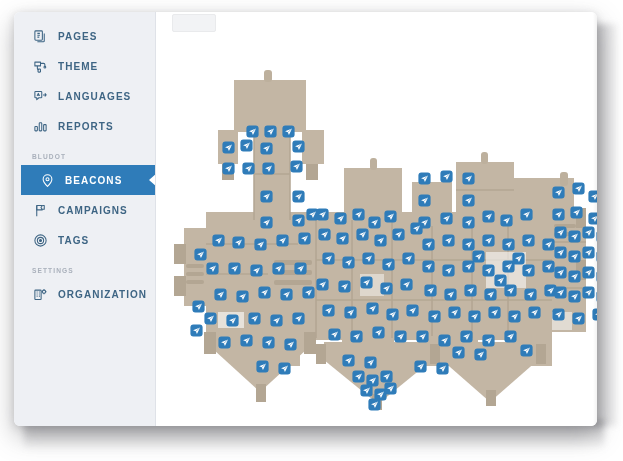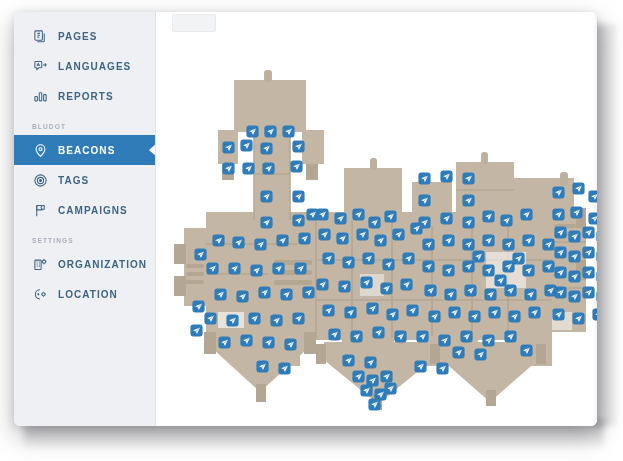--- a/index.html
+++ b/index.html
@@ -40,21 +40,21 @@
     cursor:pointer;
   }
   .nav-item .ico{
     width:17px;height:17px;flex:0 0 17px;margin-right:9px;
     display:flex;align-items:center;justify-content:center;
   }
   .nav-item .lbl{
     font-size:10px;letter-spacing:1.05px;font-weight:bold;
     color:#3e6584;text-transform:uppercase;white-space:nowrap;
   }
-  .nav-item.active{background:#2f7cb9;}
+  .nav-item.active{background:#2f7cb9;margin-left:7px;}
   .nav-item.active .lbl{color:#ffffff;}
   .nav-item.active .ico svg *{stroke:#ffffff !important;fill:none !important;}
   
   .nav-item.active::after{
     content:"";position:absolute;right:-1px;top:50%;
     width:0;height:0;margin-top:-6px;
     border-top:6px solid transparent;border-bottom:6px solid transparent;
     border-right:7px solid #ffffff;
   }
   .section-head{
@@ -97,20 +97,32 @@
             <svg width="15" height="15" viewBox="0 0 24 24" fill="none" stroke="#3e6584" stroke-width="1.7">
               <rect x="3" y="3" width="12" height="15" rx="1.5"></rect>
               <path d="M7 7h4M7 10h4M7 13h3"></path>
               <path d="M18 7v12a1.5 1.5 0 0 1-1.5 1.5H7"></path>
             </svg>
           </span>
           <span class="lbl">PAGES</span>
         </div>
 
 
+        <div class="nav-item">
+          <span class="ico">
+            <svg width="15" height="15" viewBox="0 0 24 24" fill="none" stroke="#3e6584" stroke-width="1.7" stroke-linejoin="round">
+              <path d="M3 5h9v6H3z"></path>
+              <path d="M12 7h5a2 2 0 0 1 2 2v2"></path>
+              <path d="M7 11v4a2 2 0 0 0 2 2h1"></path>
+              <circle cx="19" cy="13" r="1.4"></circle>
+              <rect x="8" y="16" width="4" height="5" rx="1"></rect>
+            </svg>
+          </span>
+          <span class="lbl">THEME</span>
+        </div>
 
 
 
         <div class="nav-item">
           <span class="ico">
             <svg width="15" height="15" viewBox="0 0 24 24" fill="none" stroke="#3e6584" stroke-width="1.7" stroke-linejoin="round">
               <path d="M13 4H4a1 1 0 0 0-1 1v8a1 1 0 0 0 1 1h2v3l3.5-3H13a1 1 0 0 0 1-1V5a1 1 0 0 0-1-1z"></path>
               <path d="M6.5 11l2-4 2 4M7.2 9.8h2.6"></path>
               <path d="M16 9.5h5M19 7l2 2.5-2 2.5"></path>
             </svg>
@@ -137,65 +149,54 @@
           <svg width="15" height="15" viewBox="0 0 24 24" fill="none" stroke="#3e6584" stroke-width="1.7" stroke-linejoin="round">
             <path d="M12 21.5s7-7.1 7-11.6A7 7 0 0 0 5 9.9c0 4.5 7 11.6 7 11.6z"></path>
             <circle cx="12" cy="10" r="2.4"></circle>
           </svg>
         </span>
         <span class="lbl">BEACONS</span>
       </div>
 
       <div class="nav-item">
         <span class="ico">
+          <svg width="15" height="15" viewBox="0 0 24 24" fill="none" stroke="#3e6584" stroke-width="1.7" stroke-linejoin="round">
+            <path d="M6 21V4"></path>
+            <path d="M6 4h9l-2.2 3.3L15 11H6z"></path>
+            <path d="M15 4h3v6h-3"></path>
+          </svg>
+        </span>
+        <span class="lbl">CAMPAIGNS</span>
+      </div>
+
+      <div class="nav-item">
+        <span class="ico">
           <svg width="15" height="15" viewBox="0 0 24 24" fill="none" stroke="#3e6584" stroke-width="1.7">
             <circle cx="12" cy="12" r="9"></circle>
             <circle cx="12" cy="12" r="5"></circle>
             <circle cx="12" cy="12" r="1.6" fill="#3e6584"></circle>
           </svg>
         </span>
         <span class="lbl">TAGS</span>
-      </div>
-
-      <div class="nav-item">
-        <span class="ico">
-          <svg width="15" height="15" viewBox="0 0 24 24" fill="none" stroke="#3e6584" stroke-width="1.7" stroke-linejoin="round">
-            <path d="M6 21V4"></path>
-            <path d="M6 4h9l-2.2 3.3L15 11H6z"></path>
-            <path d="M15 4h3v6h-3"></path>
-          </svg>
-        </span>
-        <span class="lbl">CAMPAIGNS</span>
       </div>
 
       <div class="section-head">SETTINGS</div>
 
       <div class="nav-item">
         <span class="ico">
           <svg width="15" height="15" viewBox="0 0 24 24" fill="none" stroke="#3e6584" stroke-width="1.7">
             <rect x="3" y="5" width="10" height="15" rx="1"></rect>
             <path d="M5.8 8h1.6M9.4 8h1.6M5.8 11.3h1.6M9.4 11.3h1.6M5.8 14.6h1.6M9.4 14.6h1.6"></path>
             <circle cx="17.6" cy="7.6" r="2.6"></circle>
             <path d="M17.6 3.6v1M17.6 10.6v1M13.6 7.6h1M20.6 7.6h1"></path>
           </svg>
         </span>
         <span class="lbl">ORGANIZATION</span>
       </div>
 
-      <div class="nav-item">
-        <span class="ico">
-          <svg width="15" height="15" viewBox="0 0 24 24" fill="none" stroke="#3e6584" stroke-width="1.7" stroke-linejoin="round">
-            <path d="M11 4.5A6.5 6.5 0 1 0 11 19"></path>
-            <circle cx="8.5" cy="11.7" r="1.7" fill="#3e6584" stroke="none"></circle>
-            <circle cx="16.8" cy="11.7" r="2.6"></circle>
-            <path d="M16.8 7.7v1M16.8 14.7v1M12.8 11.7h1M19.8 11.7h1"></path>
-          </svg>
-        </span>
-        <span class="lbl">LOCATION</span>
-      </div>
 
     </nav>
 
     <main id="content">
 
       <div id="map-ghost-toolbar"></div>
 
       <div id="map-canvas">
         <svg width="455" height="414" viewBox="0 0 455 414">
           <defs>

